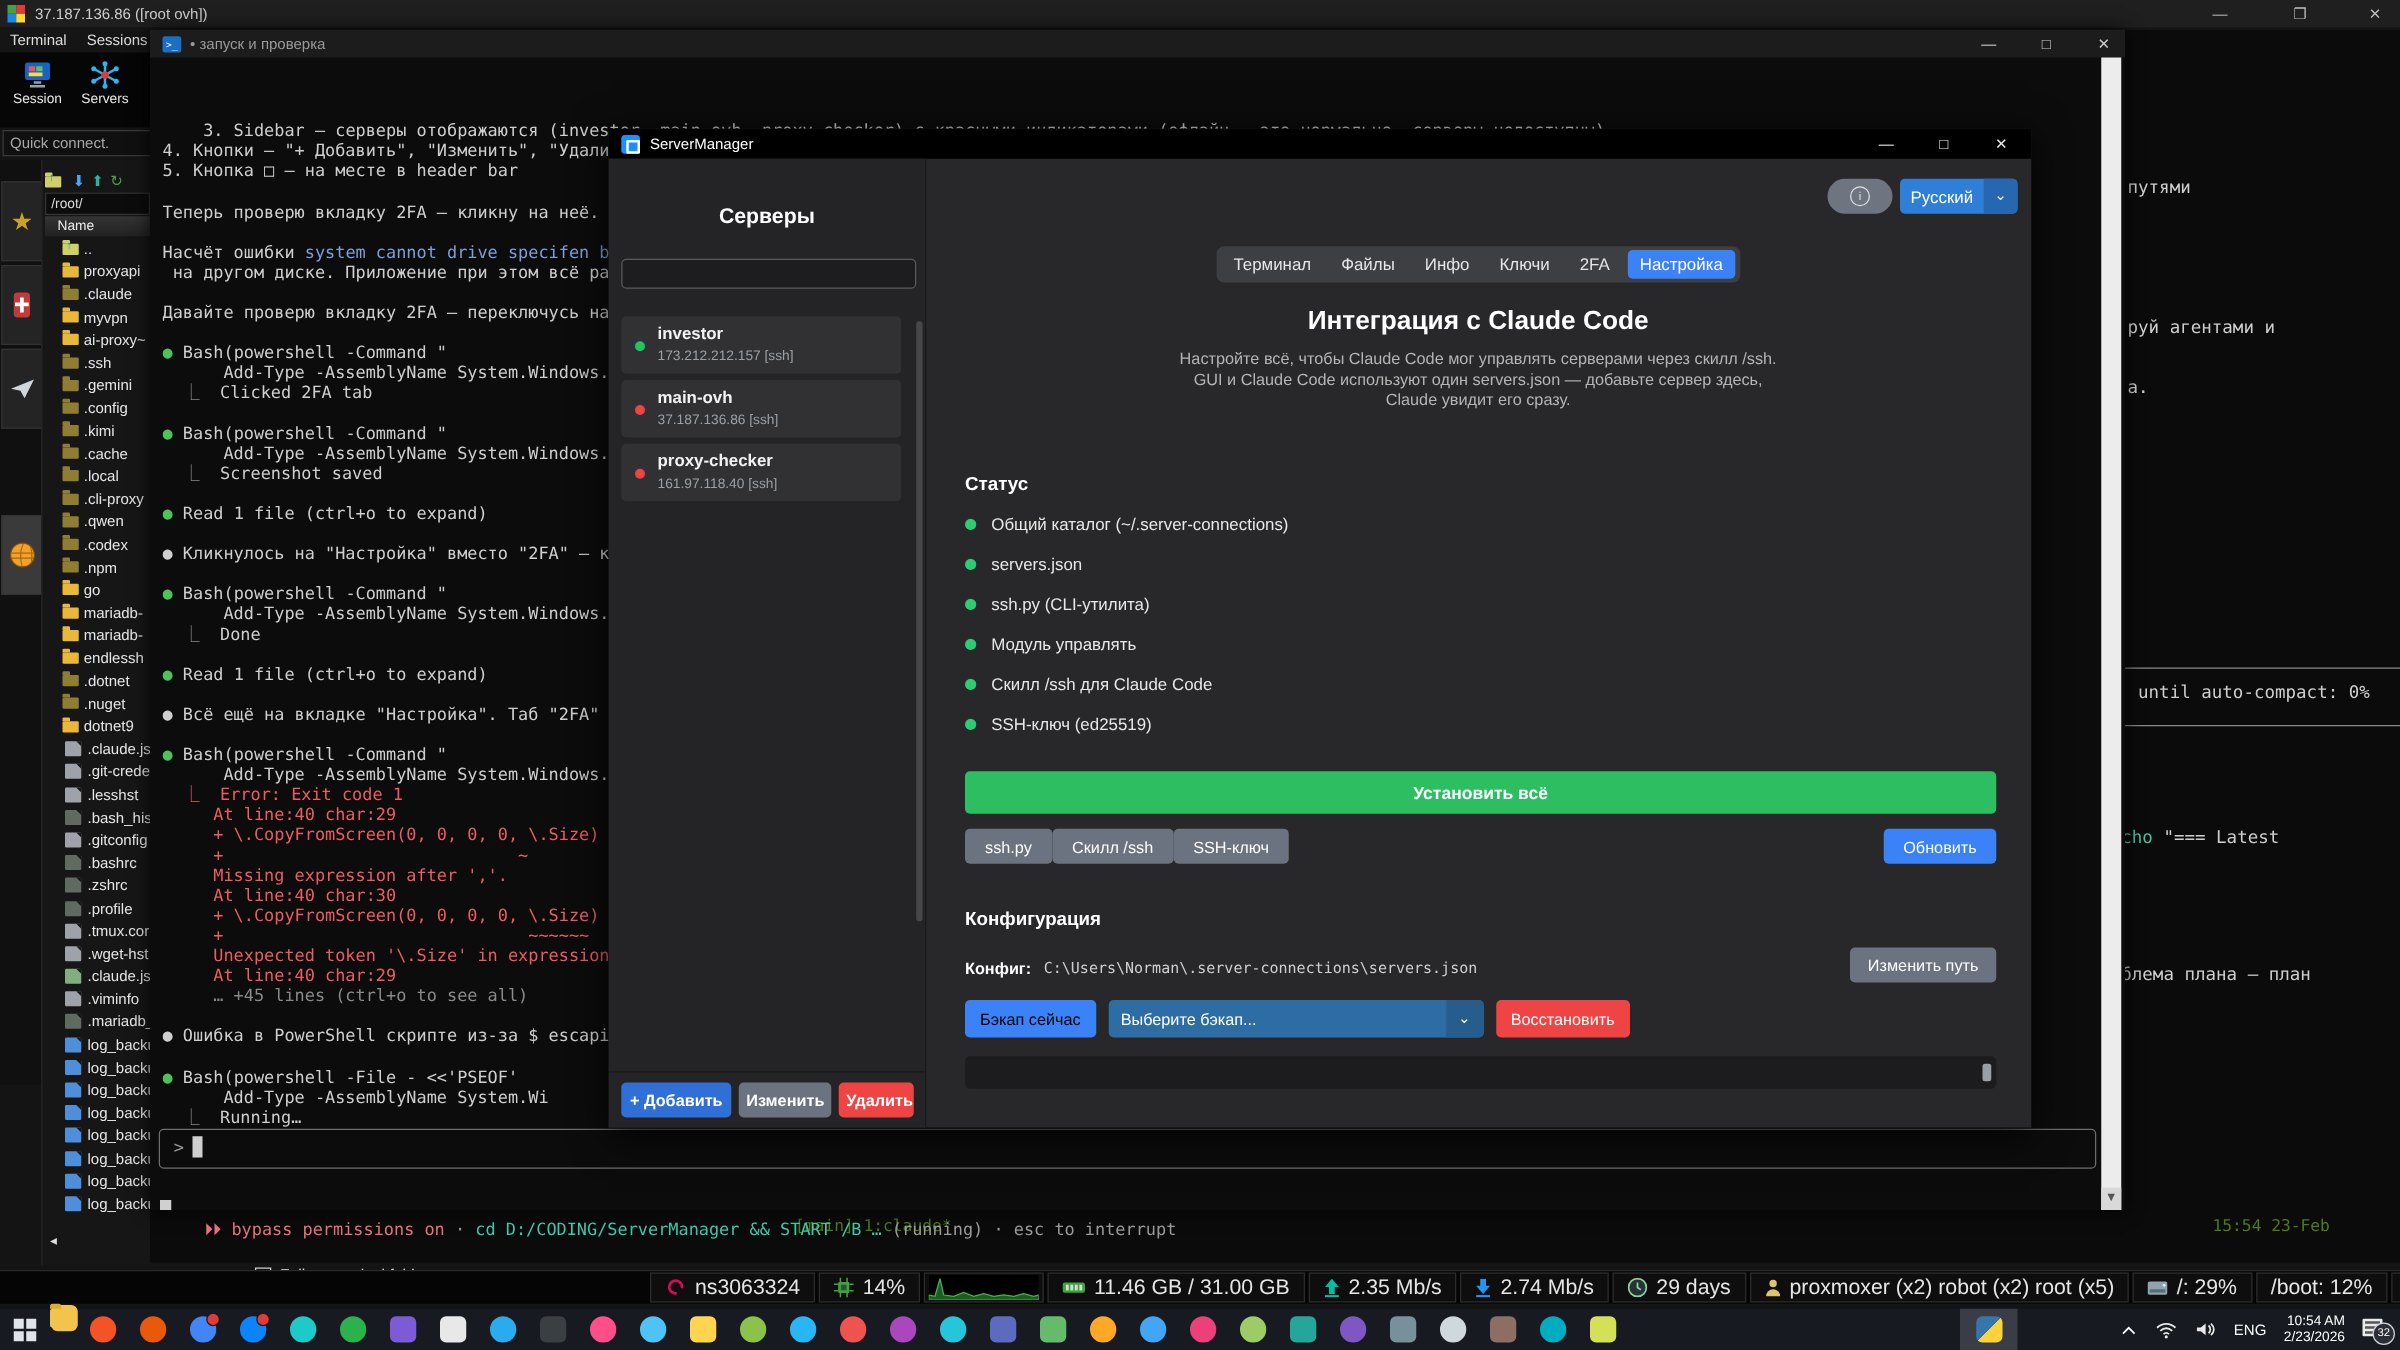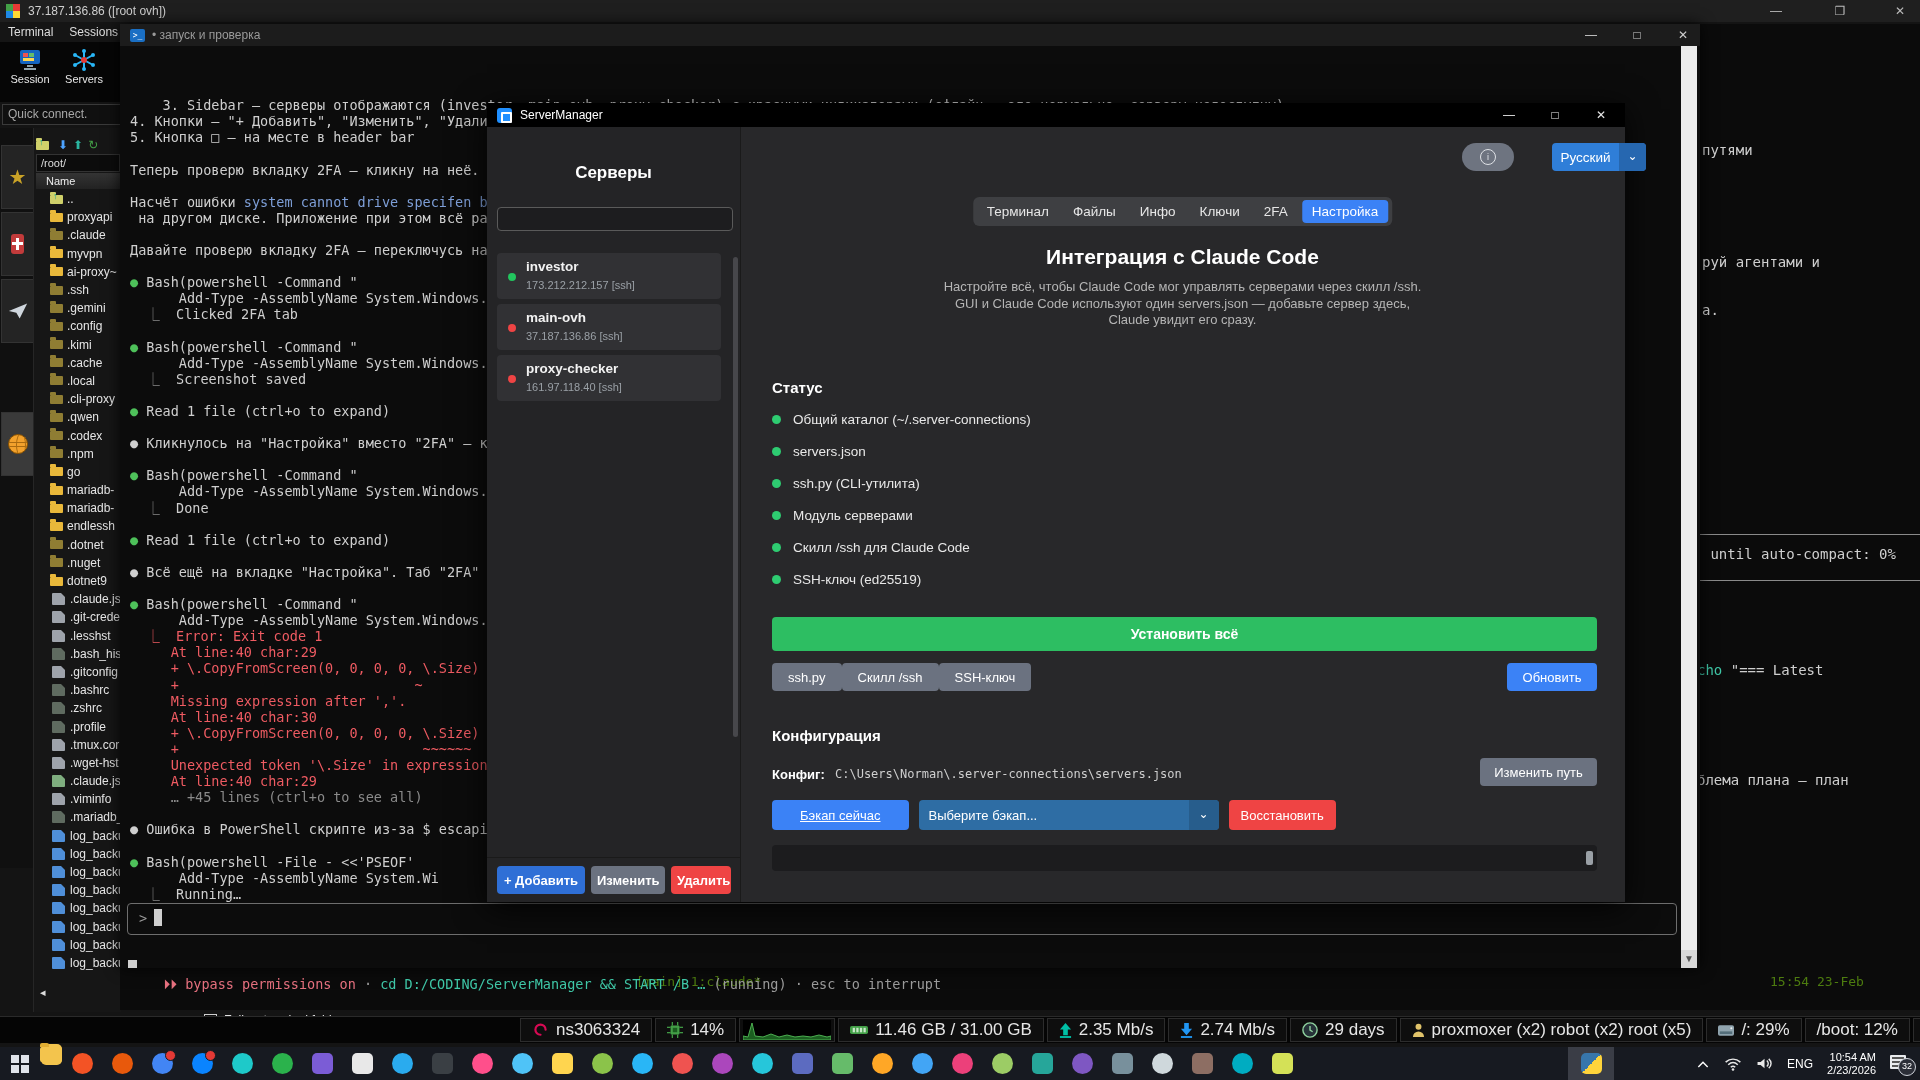--- a/index.html
+++ b/index.html
@@ -82,40 +82,40 @@
   .dot{position:absolute;left:11px;top:20px;width:8px;height:8px;border-radius:50%;}
   .dot.green{background:#22c55e}.dot.red{background:#ef4444}
   .card .nm{position:absolute;left:29px;top:6px;color:#f2f2f2;font-weight:bold;font-size:13.5px;}
   .card .ip{position:absolute;left:29px;top:26px;color:#9aa0a6;font-size:11px;}
   .side-scroll{position:absolute;right:2px;top:130px;width:5px;height:480px;background:#47474b;border-radius:3px;}
   .side-foot{position:absolute;left:0;bottom:0;width:100%;height:44px;border-top:1px solid #1a1a1a;}
   .sbtn{position:absolute;top:8px;height:28px;border:none;border-radius:4px;color:#fff;font-size:13px;font-weight:bold;font-family:inherit;overflow:hidden;white-space:nowrap;}
   .sm-main{position:absolute;left:253px;top:24px;width:885px;height:775px;}
   .pill{position:absolute;left:722px;top:16px;width:52px;height:28px;background:#6e7480;border-radius:14px;display:flex;align-items:center;justify-content:center;}
   .pill i{width:14px;height:14px;border:1.5px solid #dfe2e6;border-radius:50%;color:#dfe2e6;font-style:normal;font-size:9px;line-height:14px;text-align:center;display:block;}
-  .lang{position:absolute;left:780px;top:16px;width:94px;height:28px;background:#2f7ed8;border-radius:4px;color:#fff;font-size:13.5px;display:flex;align-items:center;margin-left:32px;}
+  .lang{position:absolute;left:780px;top:16px;width:94px;height:28px;background:#2f7ed8;border-radius:4px;color:#fff;font-size:13.5px;display:flex;align-items:center;}
   .lang .lbl{flex:1;text-align:center;}
   .lang .chev{width:27px;height:28px;background:#2667b0;border-radius:0 4px 4px 0;text-align:center;line-height:26px;font-size:12px;}
   .tabs{position:absolute;left:50%;transform:translateX(-50%);top:70px;background:#3e3f42;border-radius:6px;padding:3px 4px;display:flex;gap:4px;}
   .tab{padding:4px 10px;color:#e6e6e6;font-size:13.5px;border-radius:4px;}
   .tab.active{background:#3b82f6;color:#fff;}
   .sm-h1{position:absolute;left:0;top:118px;width:100%;text-align:center;color:#fff;font-size:21px;font-weight:bold;}
   .sm-desc{position:absolute;left:0;top:152px;width:100%;text-align:center;color:#b5b5b5;font-size:13px;line-height:16.5px;}
   .sec{position:absolute;left:32px;color:#fff;font-size:15px;font-weight:bold;}
   .sitem{position:absolute;left:32px;display:flex;align-items:center;gap:12px;color:#e8e8e8;font-size:13.5px;}
   .sdot{width:9px;height:9px;border-radius:50%;background:#2ecc71;}
   .bigbtn{position:absolute;left:32px;top:490px;width:825px;height:34px;background:#2dbe62;border:none;border-radius:4px;color:#fff;font-size:14px;font-weight:bold;font-family:inherit;}
   .grow{position:absolute;left:32px;top:536px;display:flex;}
   .gbtn{height:28px;padding:0 16px;background:#6b7280;border:none;border-radius:4px;color:#fff;font-size:13px;font-family:inherit;}
   .refresh{position:absolute;left:767px;top:536px;width:90px;height:28px;background:#3b82f6;border:none;border-radius:4px;color:#fff;font-size:13px;font-family:inherit;}
   .cfglbl{position:absolute;left:32px;top:640px;color:#fff;font-size:13px;font-weight:bold;}
   .cfgpath{position:absolute;left:95px;top:640px;color:#cfcfcf;font-size:12px;font-family:"DejaVu Sans Mono",monospace;}
   .chpath{position:absolute;left:740px;top:631px;width:117px;height:28px;background:#6b7280;border:none;border-radius:4px;color:#fff;font-size:13px;font-family:inherit;}
   .bkrow{position:absolute;left:32px;top:673px;display:flex;gap:10px;}
-  .bnow{height:30px;padding:0 28px;background:#3b82f6;border:none;border-radius:4px;color:#ffffff;font-size:13px;font-family:inherit;text-decoration:underline;}
+  .bnow{height:30px;padding:0 12px;background:#3b82f6;border:none;border-radius:4px;color:#000000;font-size:13px;font-family:inherit;}
   .bsel{height:30px;width:300px;background:#2e6da4;border-radius:4px;color:#fff;font-size:13px;display:flex;align-items:center;}
   .bsel .lbl{flex:1;padding-left:10px;}
   .bsel .chev{width:30px;height:30px;background:#275d8c;border-radius:0 4px 4px 0;text-align:center;line-height:28px;font-size:12px;}
   .brestore{height:30px;padding:0 12px;background:#ef4444;border:none;border-radius:4px;color:#fff;font-size:13px;font-family:inherit;}
   .logbox{position:absolute;left:32px;top:718px;width:825px;height:26px;background:#1c1c1e;border-radius:4px;}
   .logbox .thumb{position:absolute;right:4px;top:6px;width:7px;height:14px;background:#9aa0a6;border-radius:2px;}
   
   .statusbar{left:0px;top:1016px;width:1920px;height:26px;background:#050505;border-top:1px solid #2a2a2a;}
   .segs{position:absolute;left:520px;top:1px;display:flex;gap:3px;height:24px;}
   .seg{background:#0e0e0e;border:1px solid #2c2c2c;display:flex;align-items:center;gap:7px;color:#e6e6e6;font-size:17px;padding:0 11px;white-space:nowrap;}
@@ -632,21 +632,21 @@
             <span>servers.json</span>
           </div>
 
           <div class="sitem" style="top: 349px;">
             <span class="sdot"></span>
             <span>ssh.py (CLI-утилита)</span>
           </div>
 
           <div class="sitem" style="top: 381px;">
             <span class="sdot"></span>
-            <span>Модуль серверами</span>
+            <span>Модуль управлять</span>
           </div>
 
           <div class="sitem" style="top: 413px;">
             <span class="sdot"></span>
             <span>Скилл /ssh для Claude Code</span>
           </div>
 
           <div class="sitem" style="top: 445px;">
             <span class="sdot"></span>
             <span>SSH-ключ (ed25519)</span>

